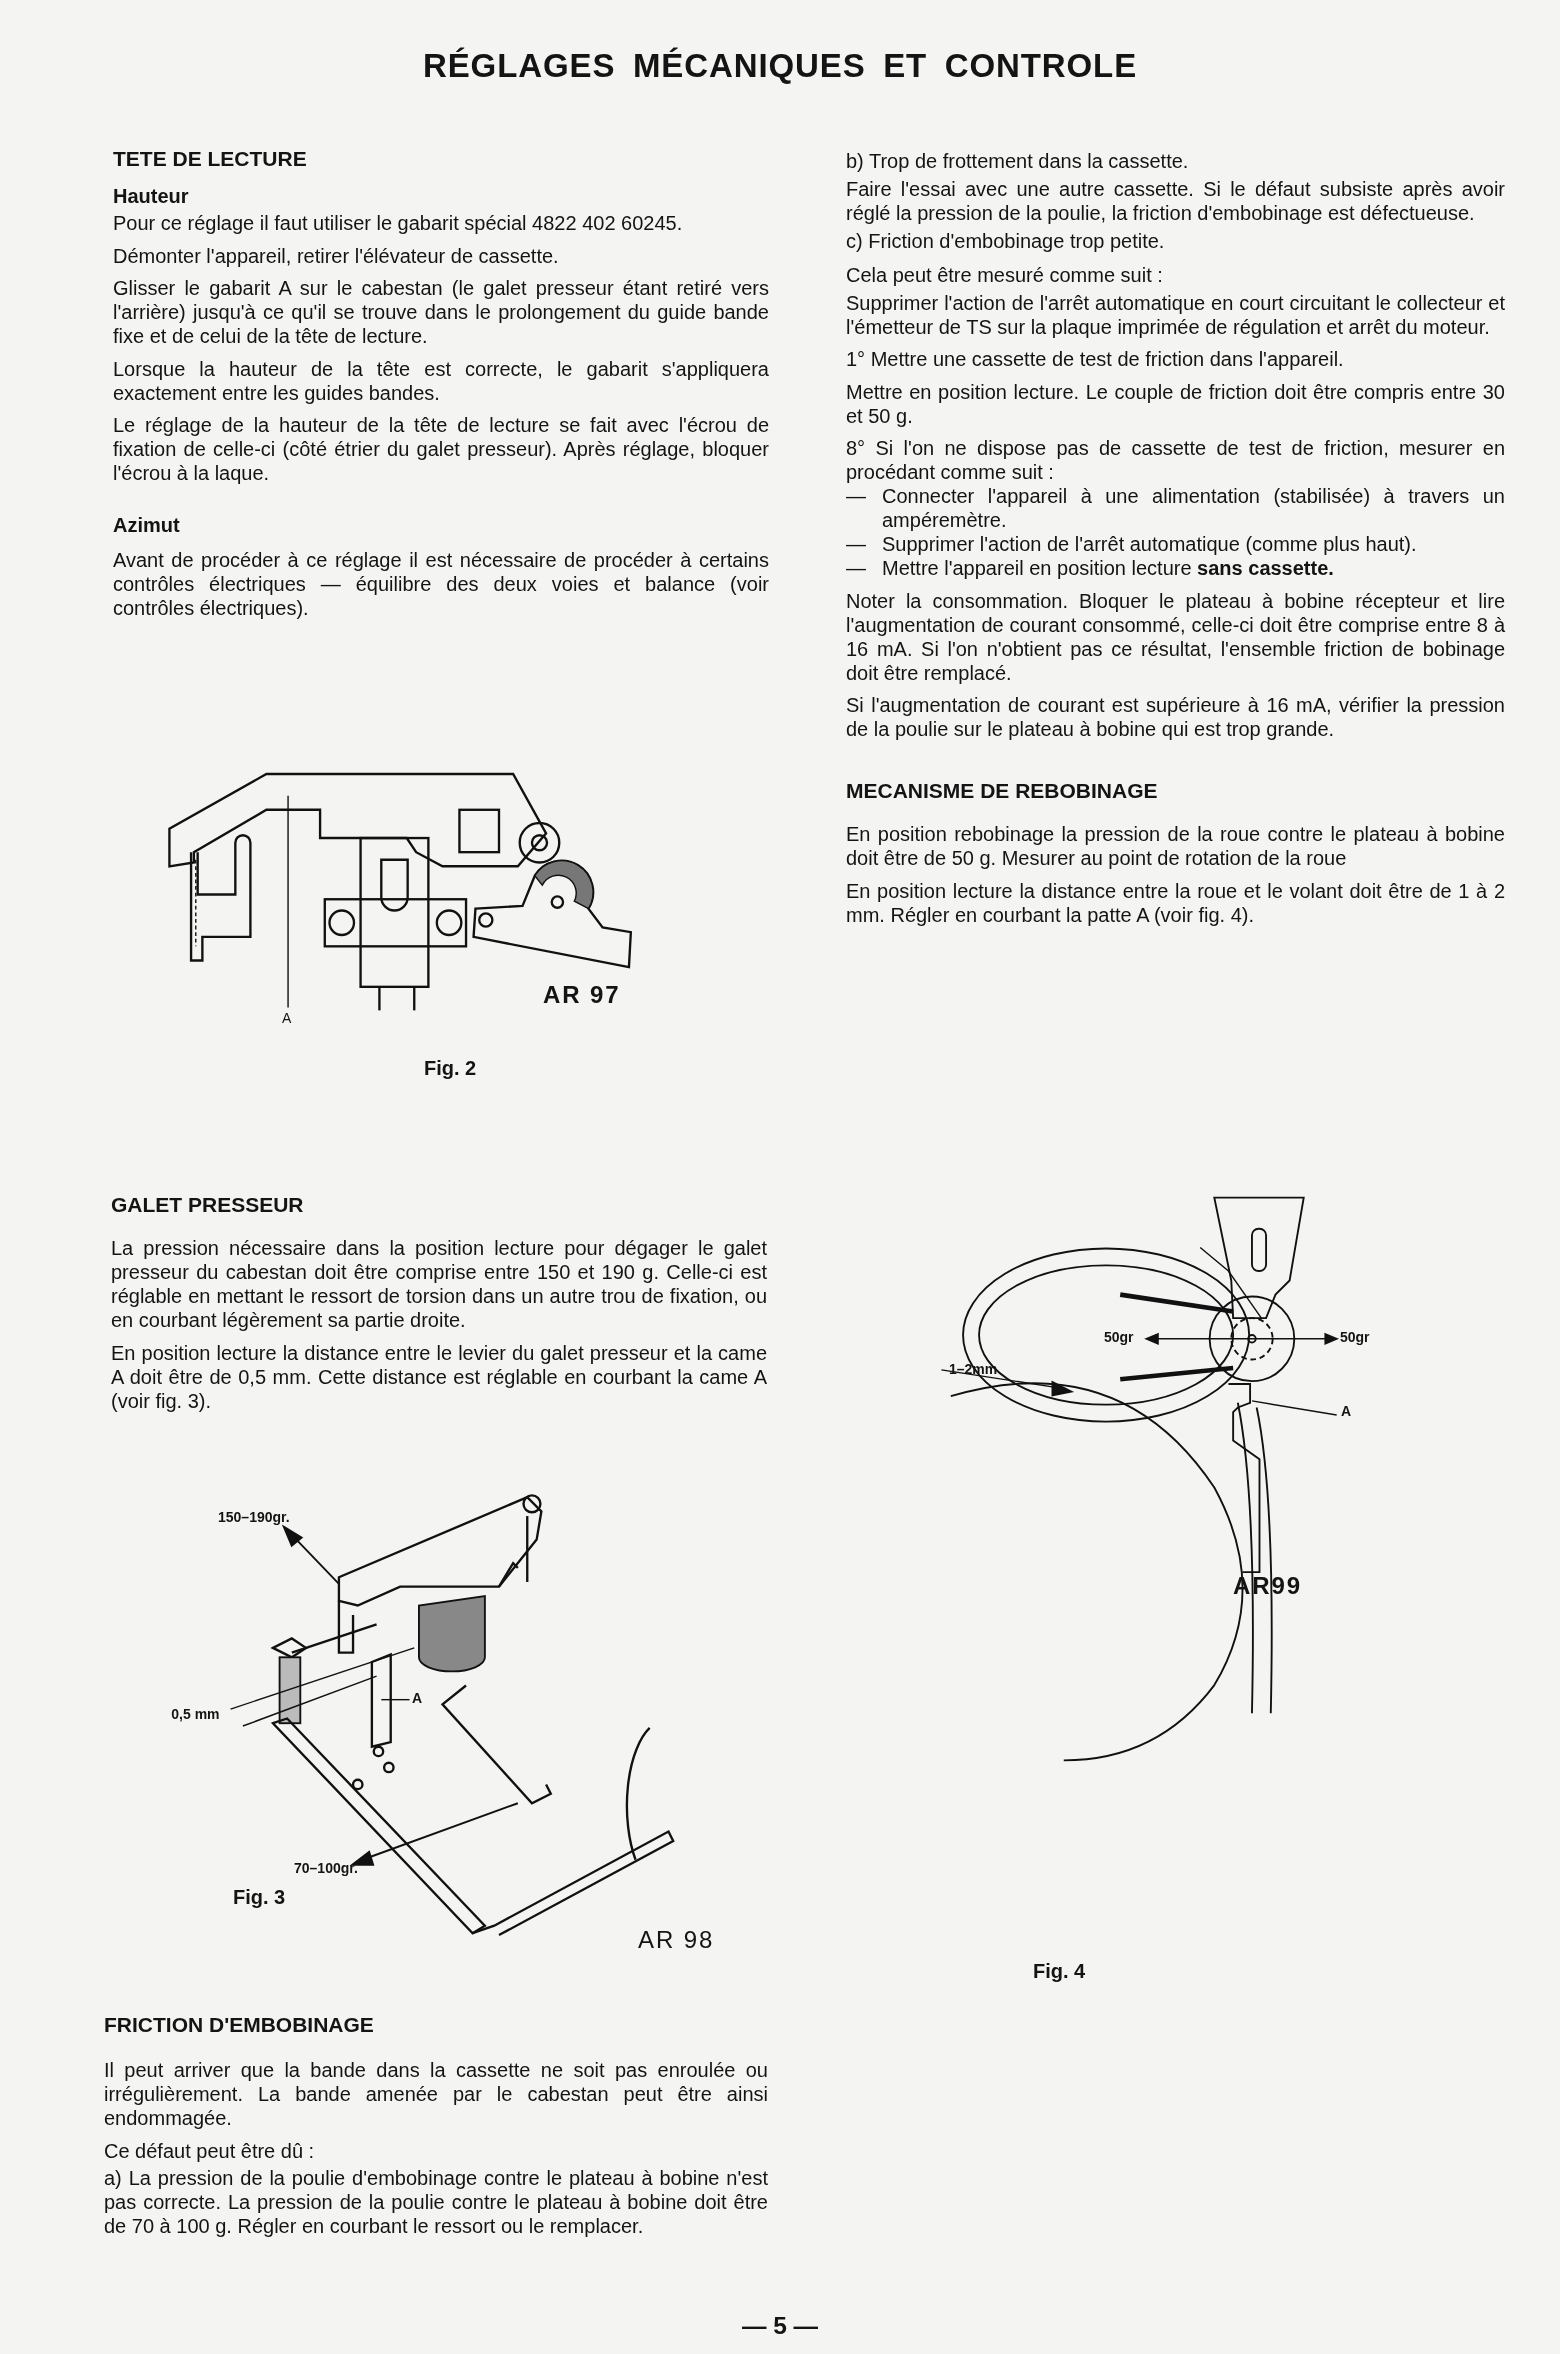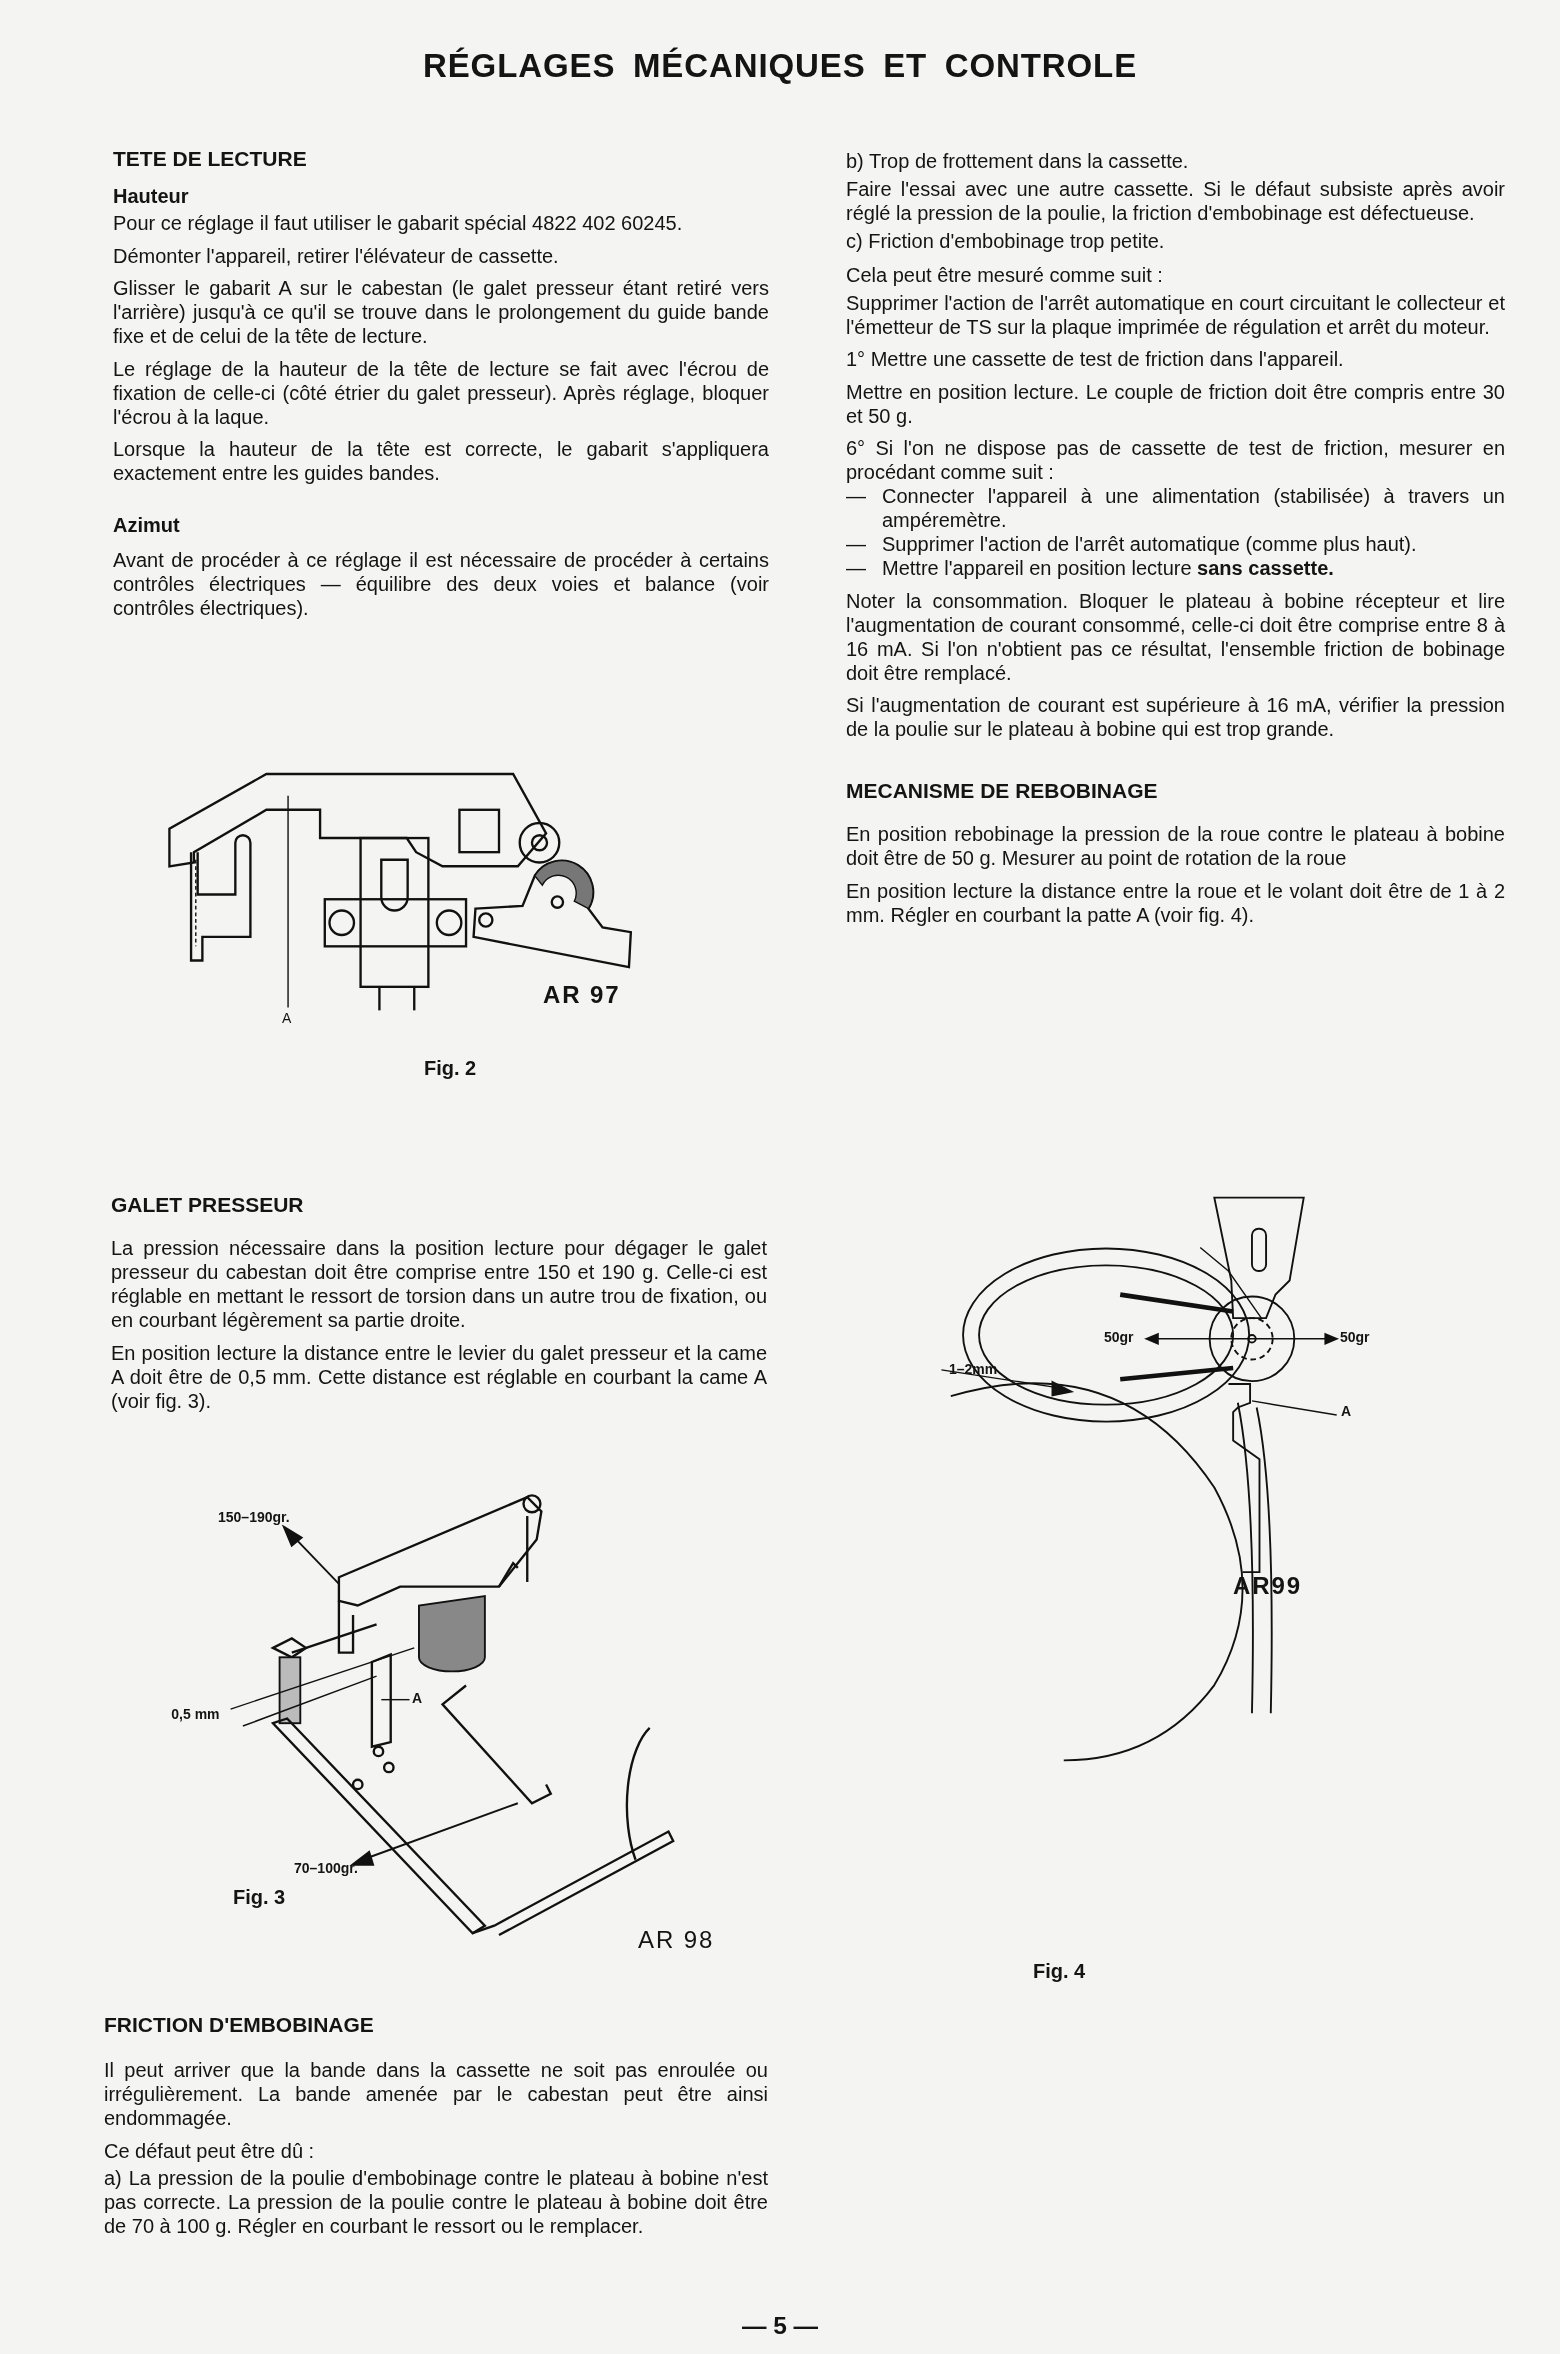--- a/index.html
+++ b/index.html
@@ -25,22 +25,22 @@
 <body>
 
 <div class="abs title">RÉGLAGES MÉCANIQUES ET CONTROLE</div>
 
 <div class="col" style="left:113px; top:147px; width:656px;">
   <div class="h1" style="margin-bottom:13px;">TETE DE LECTURE</div>
   <div class="h2" style="margin-bottom:3px;">Hauteur</div>
   <p>Pour ce réglage il faut utiliser le gabarit spécial 4822 402 60245.</p>
   <p>Démonter l'appareil, retirer l'élévateur de cassette.</p>
   <p>Glisser le gabarit A sur le cabestan (le galet presseur étant retiré vers l'arrière) jusqu'à ce qu'il se trouve dans le prolongement du guide bande fixe et de celui de la tête de lecture.</p>
+  <p>Lorsque la hauteur de la tête est correcte, le gabarit s'appliquera exactement entre les guides bandes.</p>
   <p>Le réglage de la hauteur de la tête de lecture se fait avec l'écrou de fixation de celle-ci (côté étrier du galet presseur). Après réglage, bloquer l'écrou à la laque.</p>
-  <p>Lorsque la hauteur de la tête est correcte, le gabarit s'appliquera exactement entre les guides bandes.</p>
   <div class="h2" style="margin:28px 0 11.3px 0;">Azimut</div>
   <p>Avant de procéder à ce réglage il est nécessaire de procéder à certains contrôles électriques — équilibre des deux voies et balance (voir contrôles électriques).</p>
 </div>
 
 <div class="fig" style="left:160px; top:758px; width:565px; height:339px;">
   <svg width="565" height="339" viewBox="0 0 600 360" fill="none" stroke="#111" stroke-width="2.5">
     <path d="M10 115 L10 75 L113 17 L375 17 L410 80 L380 115 L300 115 L272 100 L262 85 L170 85 L170 55 L113 55 L36 100 L36 111 Z"></path>
     <rect x="318" y="55" width="42" height="45"></rect>
     <circle cx="403" cy="90" r="21"></circle>
     <circle cx="403" cy="90" r="8"></circle>
@@ -113,21 +113,21 @@
 </div>
 
 <div class="col" style="left:846px; top:149px; width:659px;">
   <p style="margin-bottom:3.8px;">b) Trop de frottement dans la cassette.</p>
   <p style="margin-bottom:3.8px;">Faire l'essai avec une autre cassette. Si le défaut subsiste après avoir réglé la pression de la poulie, la friction d'embobinage est défectueuse.</p>
   <p style="margin-bottom:10.4px;">c) Friction d'embobinage trop petite.</p>
   <p style="margin-bottom:3.8px;">Cela peut être mesuré comme suit :</p>
   <p>Supprimer l'action de l'arrêt automatique en court circuitant le collecteur et l'émetteur de TS sur la plaque imprimée de régulation et arrêt du moteur.</p>
   <p>1° Mettre une cassette de test de friction dans l'appareil.</p>
   <p>Mettre en position lecture. Le couple de friction doit être compris entre 30 et 50 g.</p>
-  <p style="margin-bottom:0;">6° Si l'on ne dispose pas de cassette de test de friction, mesurer en procédant comme suit :</p>
+  <p style="margin-bottom:0;">8° Si l'on ne dispose pas de cassette de test de friction, mesurer en procédant comme suit :</p>
   <div class="dash">
       <span class="d">—</span>
       <span class="t">Connecter l'appareil à une alimentation (stabilisée) à travers un ampéremètre.</span>
     </div>
   <div class="dash">
       <span class="d">—</span>
       <span class="t">Supprimer l'action de l'arrêt automatique (comme plus haut).</span>
     </div>
   <div class="dash" style="margin-bottom:8.5px;">
       <span class="d">—</span>

